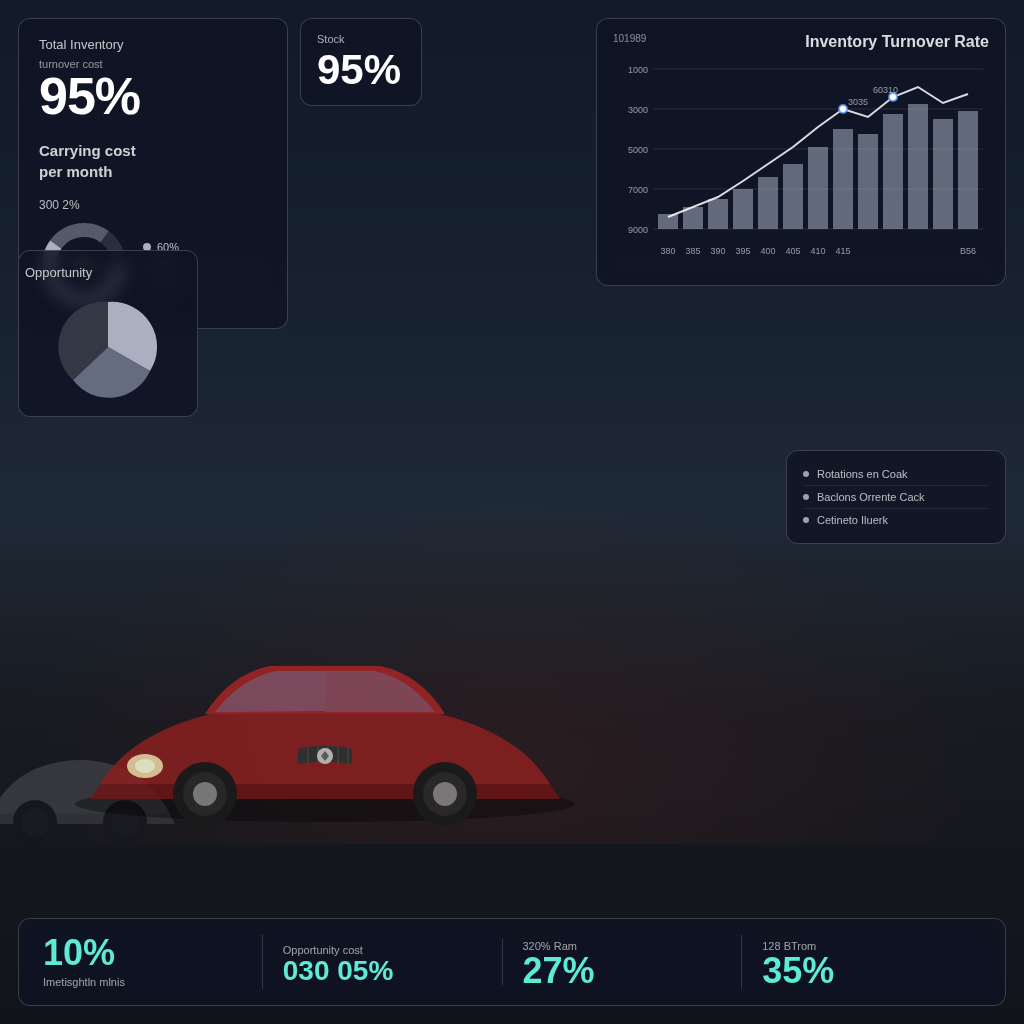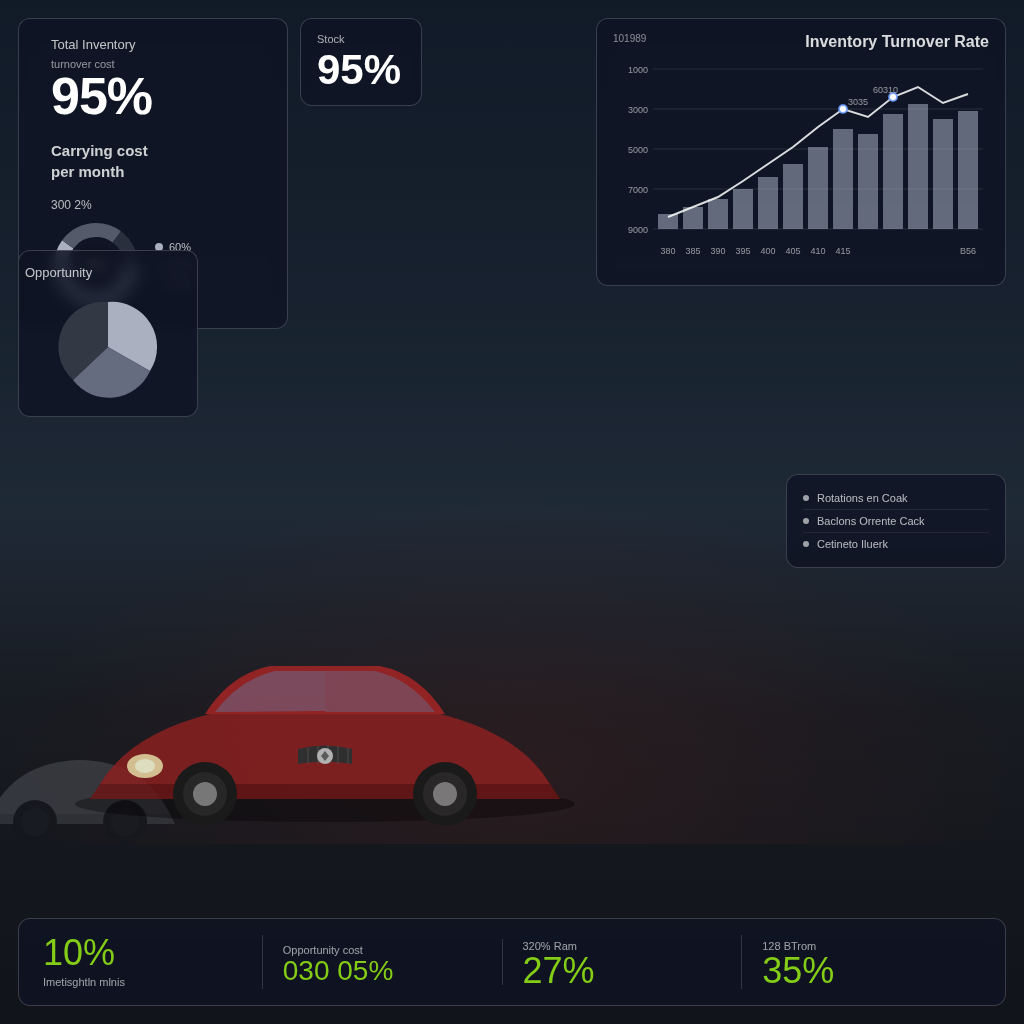--- a/index.html
+++ b/index.html
@@ -48,21 +48,21 @@
       border-radius: 12px;
       backdrop-filter: blur(8px);
       z-index: 10;
     }
 
     
     .panel-top-left {
       top: 18px;
       left: 18px;
       width: 270px;
-      padding: 18px 32px;
+      padding: 18px 20px;
     }
 
     .panel-top-left .title-sm {
       color: rgba(255,255,255,0.75);
       font-size: 13px;
       font-weight: 500;
       line-height: 1.3;
       margin-bottom: 4px;
     }
 
@@ -203,36 +203,36 @@
       flex-direction: column;
       align-items: flex-start;
       padding: 0 20px;
       border-right: 1px solid rgba(255,255,255,0.15);
     }
 
     .bottom-col:last-child { border-right: none; }
     .bottom-col:first-child { padding-left: 0; }
 
     .bottom-big {
-      color: #84cc16;
+      color: #5eead4;
       font-size: 36px;
-      font-weight: 400;
+      font-weight: 700;
       line-height: 1;
     }
 
     .bottom-label {
       color: rgba(255,255,255,0.6);
       font-size: 11px;
       margin-top: 4px;
       line-height: 1.3;
     }
 
     
     .panel-mid-right {
-      top: 474px;
+      top: 450px;
       right: 18px;
       width: 220px;
       padding: 12px 16px;
     }
 
     .legend-item {
       display: flex;
       align-items: center;
       gap: 8px;
       padding: 5px 0;

